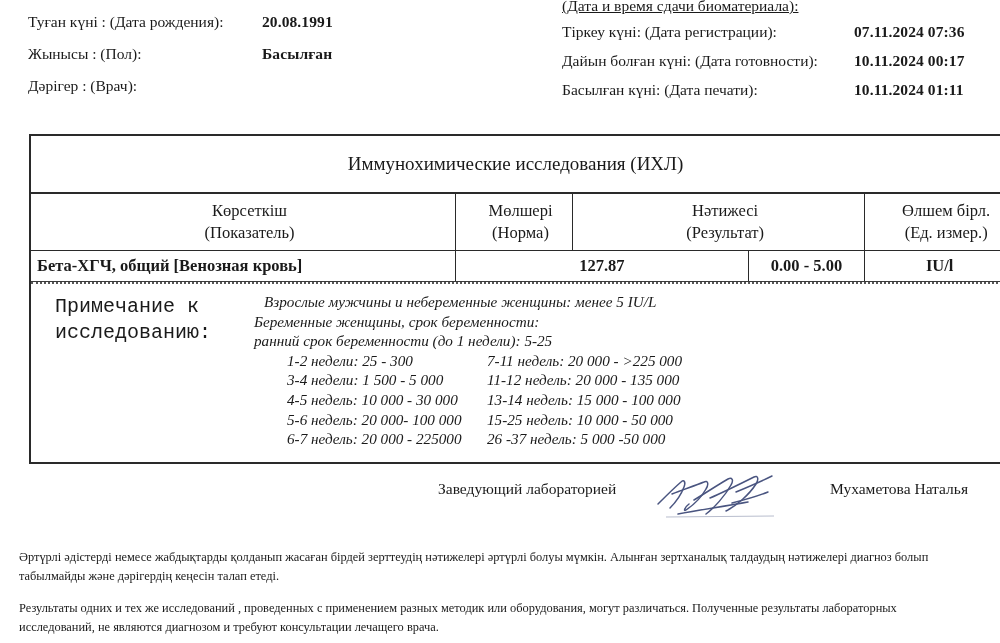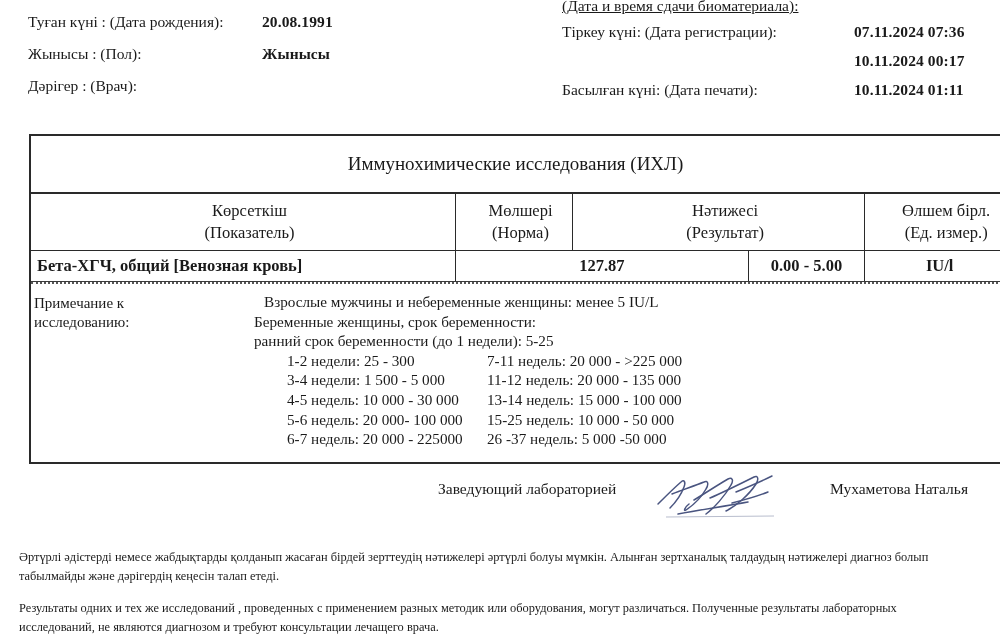--- a/index.html
+++ b/index.html
@@ -127,33 +127,35 @@
 
   
   #notes-block {
     position: relative;
     height: 178px;
     padding-top: 8px;
     box-sizing: border-box;
   }
   #notes-label {
     position: absolute;
-    left: 3px;
+    left: 24px;
     top: 10px;
     width: 200px;
-    font-size: 15px;
+    font-size: 20px;
     line-height: 1.28;
+    font-family: Liberation Mono, monospace;
   }
   #notes-body {
     position: absolute;
     left: 223px;
     top: 8px;
     font-size: 15.2px;
     line-height: 1.30;
     white-space: nowrap;
+    font-style: italic;
   }
   .note-line { height: 19.6px; }
   .note-line.indent-1 { padding-left: 10px; }
   .range-line { position: relative; height: 19.6px; margin-left: 33px; }
   .range-a { display: inline-block; }
   .range-b { position: absolute; left: 200px; text-align: right; }
 
   
   #signature-block {
     position: absolute;
@@ -199,35 +201,36 @@
 
 <div id="patient-header">
 
   <div class="hdr-col" id="hdr-left">
     <div class="hdr-row">
       <span class="hdr-label">Туған күні : (Дата рождения):</span>
       <span class="hdr-value">20.08.1991</span>
     </div>
     <div class="hdr-row">
       <span class="hdr-label">Жынысы : (Пол):</span>
-      <span class="hdr-value">Жынысы</span>
+      <span class="hdr-value">Басылған</span>
     </div>
     <div class="hdr-row">
       <span class="hdr-label">Дәрігер : (Врач):</span>
       <span class="hdr-value"></span>
     </div>
   </div>
 
   <div class="hdr-col" id="hdr-right">
     <div class="hdr-row clipped">(Дата и время сдачи биоматериала):</div>
     <div class="hdr-row">
       <span class="hdr-label">Тіркеу күні: (Дата регистрации):</span>
       <span class="hdr-value">07.11.2024 07:36</span>
     </div>
     <div class="hdr-row">
+      <span class="hdr-label">Дайын болған күні: (Дата готовности):</span>
       <span class="hdr-value">10.11.2024 00:17</span>
     </div>
     <div class="hdr-row">
       <span class="hdr-label">Басылған күні: (Дата печати):</span>
       <span class="hdr-value">10.11.2024 01:11</span>
     </div>
   </div>
 
 </div>
 

